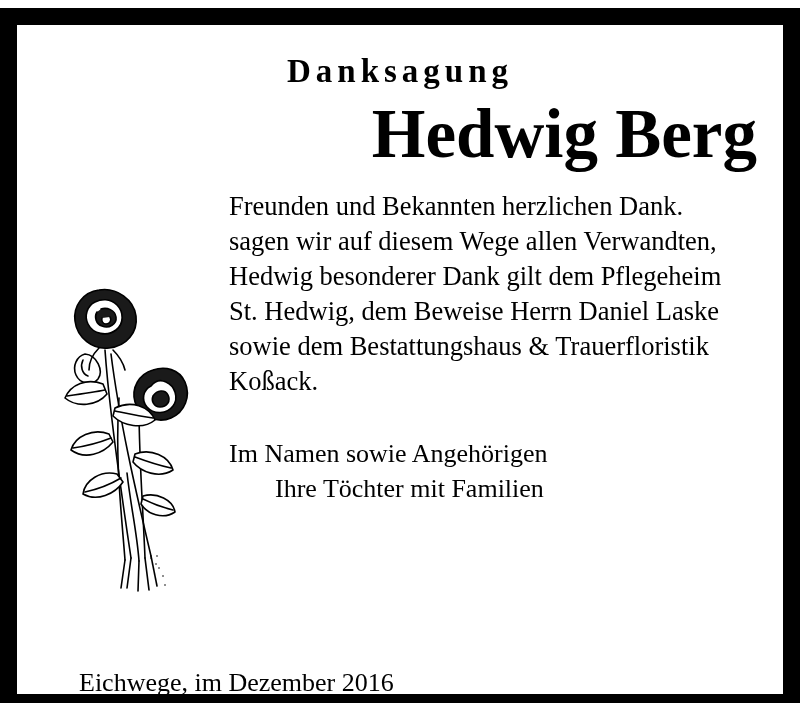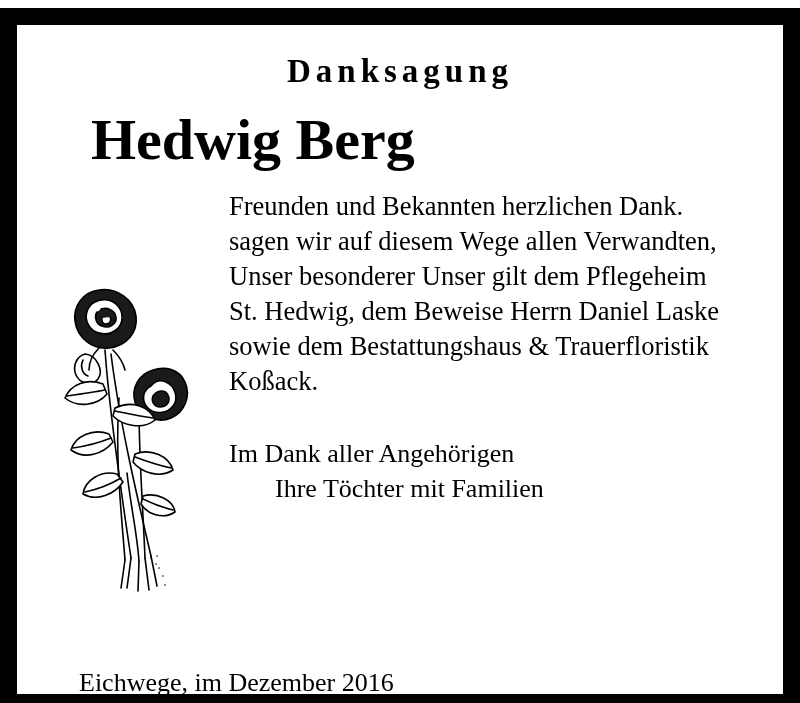--- a/index.html
+++ b/index.html
@@ -59,25 +59,25 @@
     margin-top: 27px;
     text-align: left;
     word-spacing: 1px;
   }
   .intro .line {
     display: block;
     white-space: nowrap;
   }
 
   .deceased-name {
-    text-align: left;
-    font-size: 58px;
+    text-align: right;
+    font-size: 69px;
     font-weight: bold;
     line-height: 1;
-    margin-top: 22px;
+    margin-top: 11px;
     margin-left: 48px;
   }
 
   .body-block {
     margin-left: 186px;
     margin-top: 20px;
     font-size: 26.5px;
     line-height: 1.32;
   }
   .body-block .line {
@@ -129,28 +129,28 @@
     <div class="content">
 
       <div class="heading">Danksagung</div>
 
 
       <div class="deceased-name">Hedwig Berg</div>
 
       <div class="body-block">
         <span class="line">Freunden und Bekannten herzlichen Dank.</span>
         <span class="line">sagen wir auf diesem Wege allen Verwandten,</span>
-        <span class="line">Unser besonderer Unser gilt dem Pflegeheim</span>
+        <span class="line">Hedwig besonderer Dank gilt dem Pflegeheim</span>
         <span class="line">St. Hedwig, dem Beweise Herrn Daniel Laske</span>
         <span class="line">sowie dem Bestattungshaus &amp; Trauerfloristik</span>
         <span class="line">Koßack.</span>
       </div>
 
       <div class="closing-block">
-        <span class="line">Im Dank aller Angehörigen</span>
+        <span class="line">Im Namen sowie Angehörigen</span>
         <span class="line bold">Ihre Töchter mit Familien</span>
       </div>
 
       <div class="place-date">Eichwege, im Dezember 2016</div>
 
       <div class="rose-art">
         <svg viewBox="0 0 160 335" xmlns="http://www.w3.org/2000/svg">
           <g fill="none" stroke="#000000" stroke-width="1.6" stroke-linecap="round" stroke-linejoin="round">
 
             <path d="M66 92 C70 150, 80 220, 92 300"></path>

